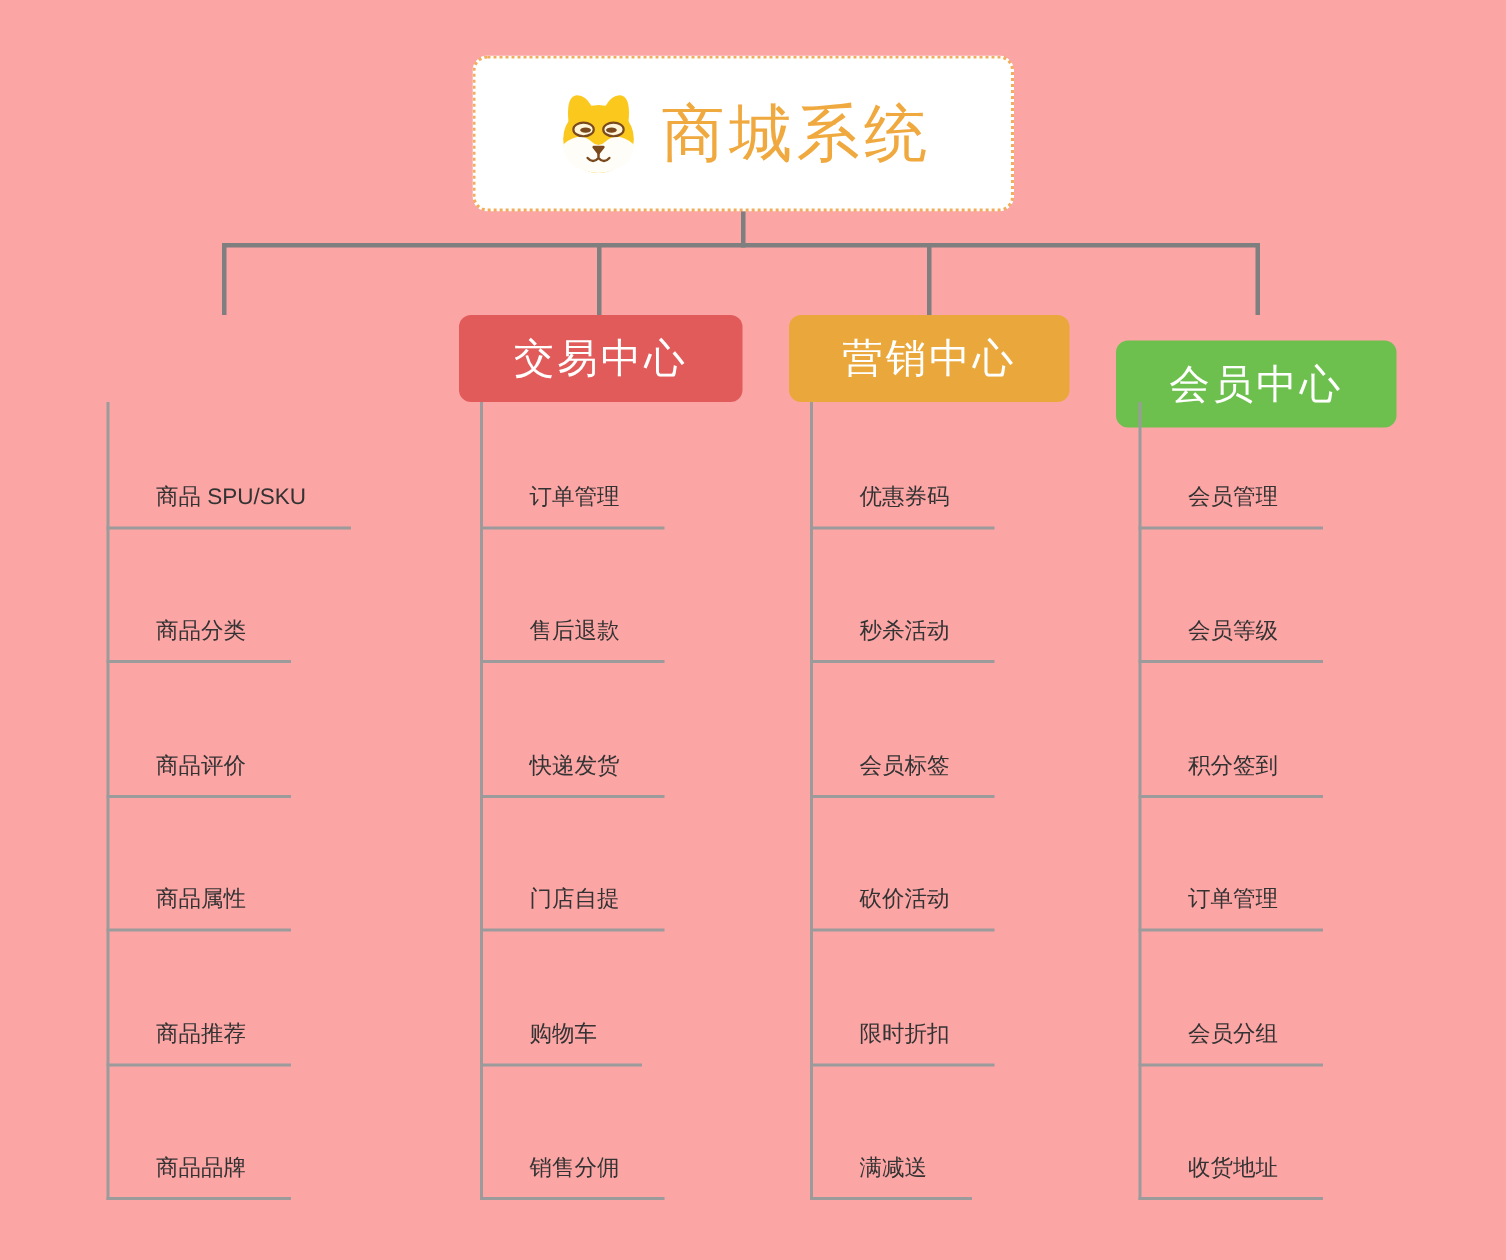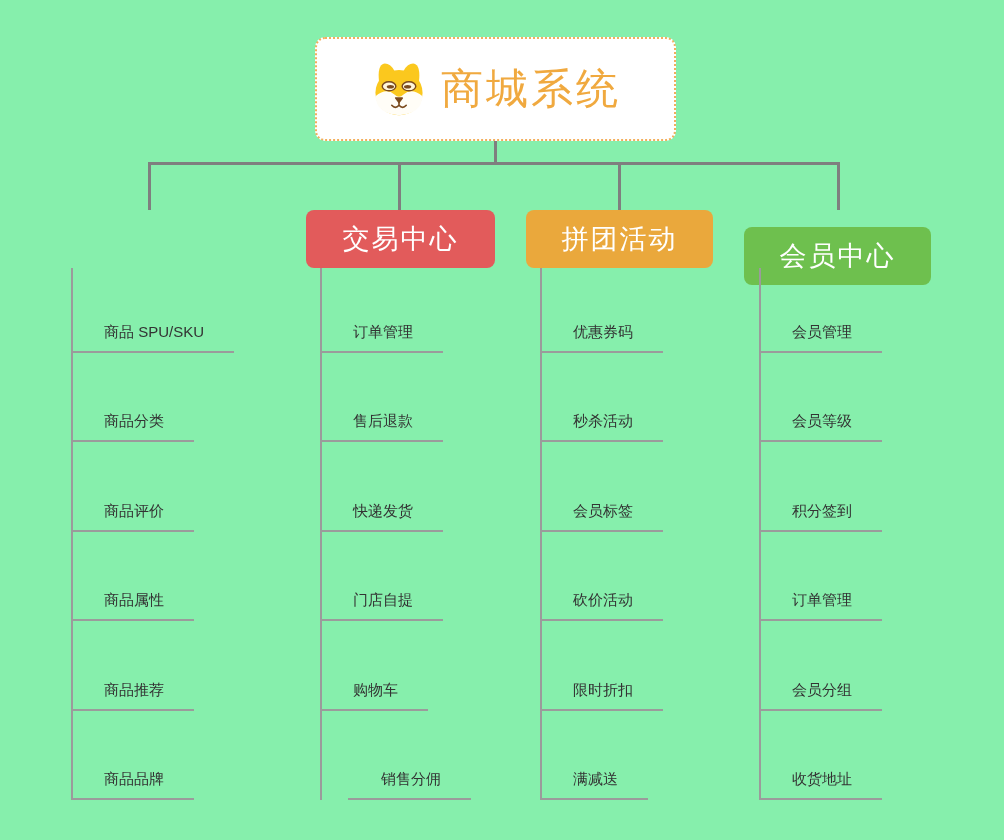--- a/index.html
+++ b/index.html
@@ -40,21 +40,21 @@
   .item{
     position:absolute;left:0;white-space:nowrap;
     font-size:15px;line-height:26px;color:#333333;
     padding:0 30px 6px 33px;border-bottom:2px solid #9b9b9b;
   }
   .i0{top:51px;} .i1{top:140px;} .i2{top:230px;} .i3{top:319px;} .i4{top:409px;} .i5{top:498px;}
 </style>
 </head>
 <body>
 
-<div class="canvas" style="background-color: #86efac;">
+<div class="canvas" style="background-color: #fca5a5;">
 
   <div class="root-node" style="border-color: rgb(243, 174, 92);">
     <svg class="dog-icon" viewBox="0 0 64 64" aria-hidden="true">
       <path d="M10 24 Q8 6 15 4 Q22 3 27 12 Z" fill="#fbc81e"></path>
       <path d="M54 24 Q56 6 49 4 Q42 3 37 12 Z" fill="#fbc81e"></path>
       <ellipse cx="32" cy="36" rx="26" ry="25" fill="#fbc81e"></ellipse>
       <path d="M6 40 Q18 30 27 38 Q32 43 37 38 Q46 30 58 40 Q57 59 32 61 Q7 59 6 40 Z" fill="#fffdf7"></path>
       <ellipse cx="21" cy="29" rx="7.5" ry="5" fill="#fff6dc" stroke="#7a4a1e" stroke-width="1.6"></ellipse>
       <ellipse cx="43" cy="29" rx="7.5" ry="5" fill="#fff6dc" stroke="#7a4a1e" stroke-width="1.6"></ellipse>
       <ellipse cx="22.5" cy="29.5" rx="4" ry="2" fill="#7a4a1e"></ellipse>
@@ -66,41 +66,41 @@
   </div>
 
   <div class="conn root-stem" style="background-color: rgb(127, 127, 127);"></div>
   <div class="conn bus" style="background-color: rgb(127, 127, 127);"></div>
   <div class="conn drop d0" style="background-color: rgb(127, 127, 127);"></div>
   <div class="conn drop d1" style="background-color: rgb(127, 127, 127);"></div>
   <div class="conn drop d2" style="background-color: rgb(127, 127, 127);"></div>
   <div class="conn drop d3" style="background-color: rgb(127, 127, 127);"></div>
 
   <div class="branch-box b1" style="background-color: rgb(226, 91, 91);">交易中心</div>
-  <div class="branch-box b2" style="background-color: rgb(234, 168, 60);">拼团活动</div>
+  <div class="branch-box b2" style="background-color: rgb(234, 168, 60);">营销中心</div>
   <div class="branch-box b3" style="background-color: rgb(110, 192, 78);">会员中心</div>
 
   <div class="column c0">
     <div class="trunk" style="background-color: rgb(155, 155, 155);"></div>
     <div class="item i0" style="border-bottom-color: rgb(155, 155, 155); color: rgb(51, 51, 51);">商品 SPU/SKU</div>
     <div class="item i1" style="border-bottom-color: rgb(155, 155, 155); color: rgb(51, 51, 51);">商品分类</div>
     <div class="item i2" style="border-bottom-color: rgb(155, 155, 155); color: rgb(51, 51, 51);">商品评价</div>
     <div class="item i3" style="border-bottom-color: rgb(155, 155, 155); color: rgb(51, 51, 51);">商品属性</div>
     <div class="item i4" style="border-bottom-color: rgb(155, 155, 155); color: rgb(51, 51, 51);">商品推荐</div>
     <div class="item i5" style="border-bottom-color: rgb(155, 155, 155); color: rgb(51, 51, 51);">商品品牌</div>
   </div>
 
   <div class="column c1">
     <div class="trunk" style="background-color: rgb(155, 155, 155);"></div>
     <div class="item i0" style="border-bottom-color: rgb(155, 155, 155); color: rgb(51, 51, 51);">订单管理</div>
     <div class="item i1" style="border-bottom-color: rgb(155, 155, 155); color: rgb(51, 51, 51);">售后退款</div>
     <div class="item i2" style="border-bottom-color: rgb(155, 155, 155); color: rgb(51, 51, 51);">快递发货</div>
     <div class="item i3" style="border-bottom-color: rgb(155, 155, 155); color: rgb(51, 51, 51);">门店自提</div>
     <div class="item i4" style="border-bottom-color: rgb(155, 155, 155); color: rgb(51, 51, 51);">购物车</div>
-    <div class="item i5" style="border-bottom-color: rgb(155, 155, 155); color: rgb(51, 51, 51); margin-left: 28px;">销售分佣</div>
+    <div class="item i5" style="border-bottom-color: rgb(155, 155, 155); color: rgb(51, 51, 51);">销售分佣</div>
   </div>
 
   <div class="column c2">
     <div class="trunk" style="background-color: rgb(155, 155, 155);"></div>
     <div class="item i0" style="border-bottom-color: rgb(155, 155, 155); color: rgb(51, 51, 51);">优惠券码</div>
     <div class="item i1" style="border-bottom-color: rgb(155, 155, 155); color: rgb(51, 51, 51);">秒杀活动</div>
     <div class="item i2" style="border-bottom-color: rgb(155, 155, 155); color: rgb(51, 51, 51);">会员标签</div>
     <div class="item i3" style="border-bottom-color: rgb(155, 155, 155); color: rgb(51, 51, 51);">砍价活动</div>
     <div class="item i4" style="border-bottom-color: rgb(155, 155, 155); color: rgb(51, 51, 51);">限时折扣</div>
     <div class="item i5" style="border-bottom-color: rgb(155, 155, 155); color: rgb(51, 51, 51);">满减送</div>

